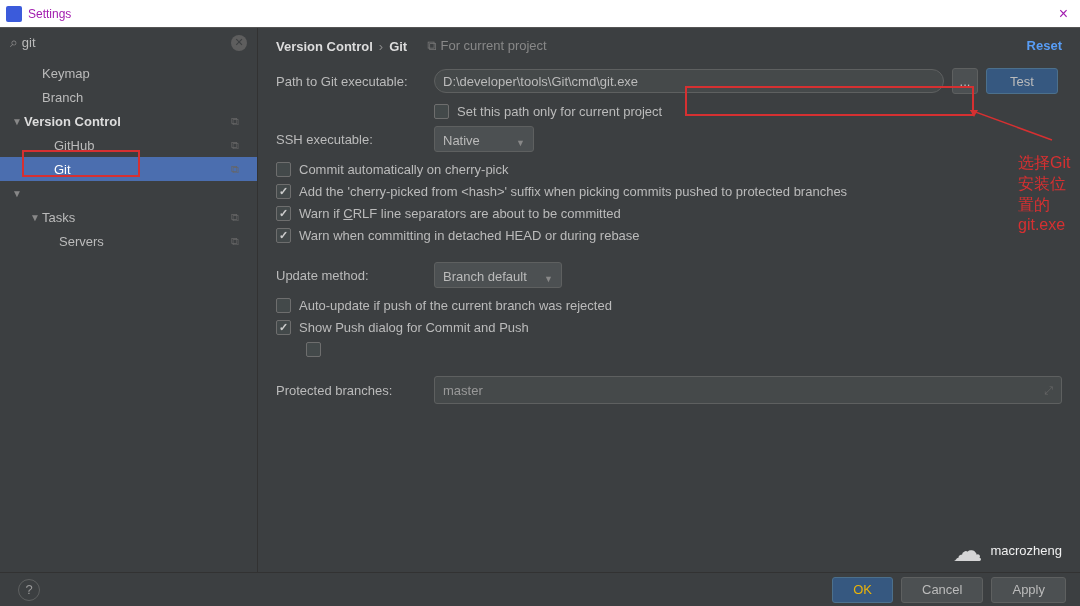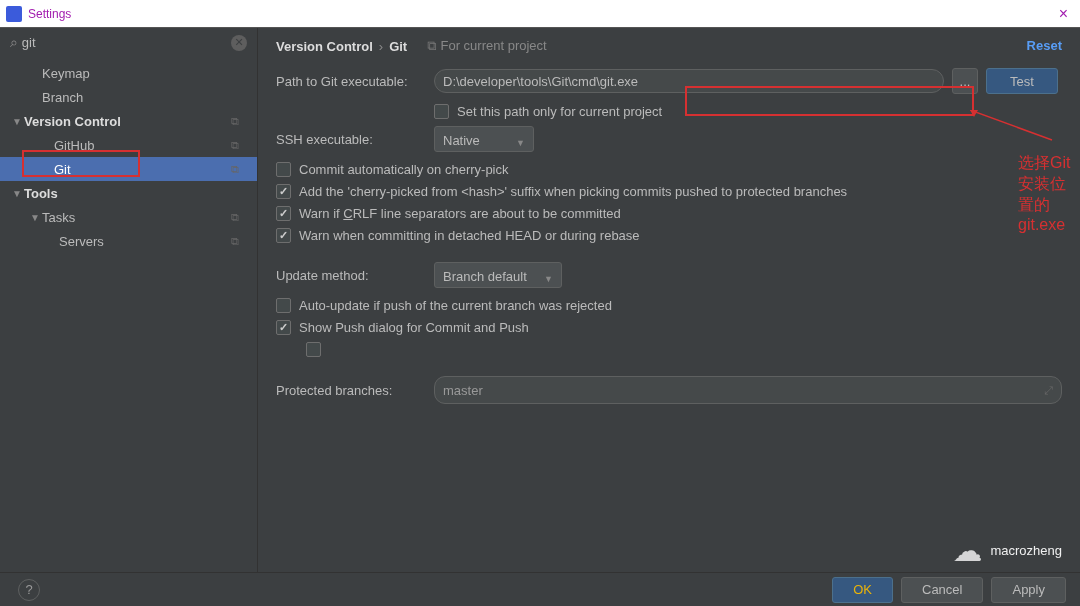--- a/index.html
+++ b/index.html
@@ -53,21 +53,21 @@
 .cb { width: 15px; height: 15px; border: 1px solid #6e6e6e; border-radius: 2px; margin-right: 8px; display: flex; align-items: center; justify-content: center; font-size: 11px; color: #bbb; background: #43494a; }
 .cb.checked::after { content: "✓"; color: #ccc; font-weight: bold; }
 
 .select { background: #4c5052; border: 1px solid #5e6060; border-radius: 3px; color: #bbb; padding: 3px 8px; height: 26px; width: 100px; display: flex; align-items: flex-end; justify-content: space-between; cursor: pointer; }
 .select .sv { flex: 1; }
 .select .sa { font-size: 9px; color: #888; }
 .select.wide { width: 128px; }
 
 .section-gap { height: 12px; }
 
-.protected-input { flex: 1; background: #45494a; border: 1px solid #5e6060; border-radius: 11px; height: 28px; padding: 4px 8px; font-family: monospace; color: #999; display: flex; align-items: center; justify-content: space-between; }
+.protected-input { flex: 1; background: #45494a; border: 1px solid #5e6060; border-radius: 3px; height: 28px; padding: 4px 8px; font-family: monospace; color: #999; display: flex; align-items: center; justify-content: space-between; }
 .expand-icon { color: #666; font-size: 11px; cursor: pointer; }
 
 .redbox2 { position: absolute; left: 427px; top: 58px; width: 289px; height: 30px; border: 2px solid #d63031; pointer-events: none; }
 .annotation { position: absolute; left: 760px; top: 125px; color: #d63031; font-size: 16px; }
 .arrow-line { position: absolute; left: 712px; top: 82px; width: 90px; height: 34px; pointer-events: none; }
 
 .footer { height: 34px; display: flex; align-items: center; padding: 0 14px; border-top: 1px solid #323232; }
 .help-btn { width: 22px; height: 22px; border: 1px solid #5e6060; border-radius: 50%; color: #999; display: flex; align-items: center; justify-content: center; cursor: pointer; margin-left: 4px; }
 .footer-spacer { flex: 1; }
 .footer-btn { height: 26px; padding: 0 20px; margin-left: 8px; background: #4c5052; border: 1px solid #5e6060; border-radius: 3px; color: #bbb; cursor: pointer; }
@@ -113,21 +113,20 @@
           <span class="label">GitHub</span>
           <span class="copy">⧉</span>
         </div>
       <div class="tree-item indent2 selected">
           <span class="arrow"></span>
           <span class="label">Git</span>
           <span class="copy">⧉</span>
         </div>
       <div class="tree-item bold">
           <span class="arrow">▼</span>
-          <span class="label">Tools</span>
         </div>
       <div class="tree-item indent1">
           <span class="arrow">▼</span>
           <span class="label">Tasks</span>
           <span class="copy">⧉</span>
         </div>
       <div class="tree-item indent3">
           <span class="arrow"></span>
           <span class="label">Servers</span>
           <span class="copy">⧉</span>

